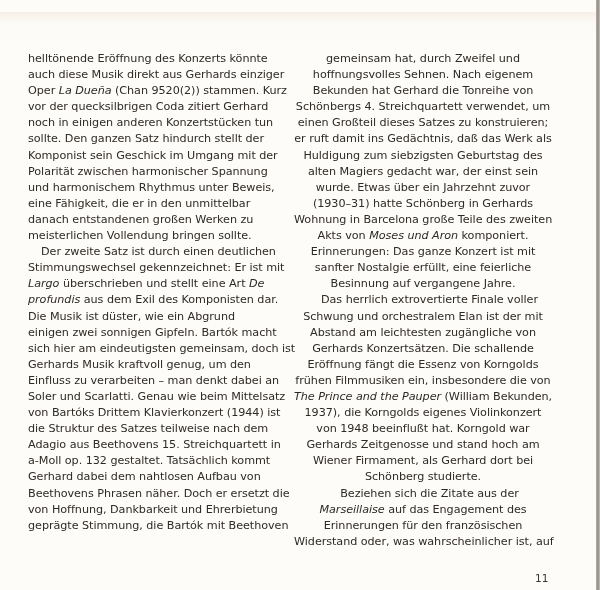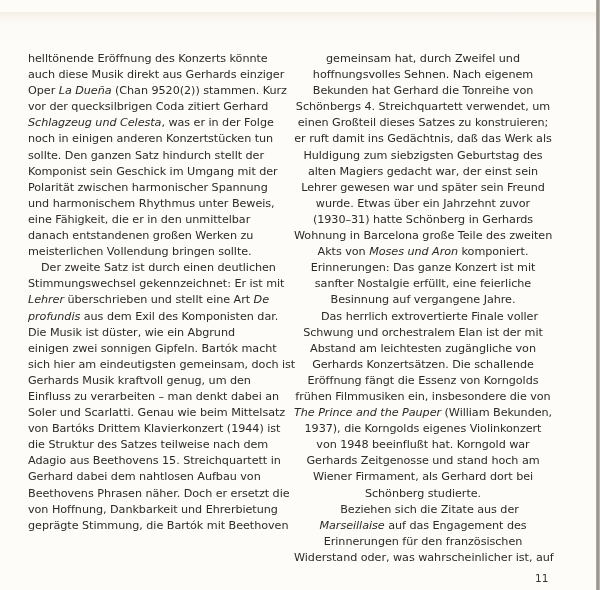--- a/index.html
+++ b/index.html
@@ -36,57 +36,56 @@
   </style>
 </head>
 <body>
 
 <div class="page">
   <div class="column col-left">
       <span class="line"><span>helltönende Eröffnung des Konzerts könnte</span></span>
       <span class="line"><span>auch diese Musik direkt aus Gerhards einziger</span></span>
       <span class="line"><span>Oper </span><i>La Dueña</i><span> (Chan 9520(2)) stammen. Kurz</span></span>
       <span class="line"><span>vor der quecksilbrigen Coda zitiert Gerhard</span></span>
-      <span class="line"><i>Schlagzeug und Celesta</i><span>, was er in der Folge</span></span>
       <span class="line"><span>noch in einigen anderen Konzertstücken tun</span></span>
       <span class="line"><span>sollte. Den ganzen Satz hindurch stellt der</span></span>
       <span class="line"><span>Komponist sein Geschick im Umgang mit der</span></span>
       <span class="line"><span>Polarität zwischen harmonischer Spannung</span></span>
       <span class="line"><span>und harmonischem Rhythmus unter Beweis,</span></span>
       <span class="line"><span>eine Fähigkeit, die er in den unmittelbar</span></span>
       <span class="line"><span>danach entstandenen großen Werken zu</span></span>
       <span class="line"><span>meisterlichen Vollendung bringen sollte.</span></span>
       <span class="line indent"><span>Der zweite Satz ist durch einen deutlichen</span></span>
       <span class="line"><span>Stimmungswechsel gekennzeichnet: Er ist mit</span></span>
-      <span class="line"><i>Lehrer</i><span> überschrieben und stellt eine Art </span><i>De</i></span>
+      <span class="line"><i>Largo</i><span> überschrieben und stellt eine Art </span><i>De</i></span>
       <span class="line"><i>profundis</i><span> aus dem Exil des Komponisten dar.</span></span>
       <span class="line"><span>Die Musik ist düster, wie ein Abgrund</span></span>
       <span class="line"><span>einigen zwei sonnigen Gipfeln. Bartók macht</span></span>
       <span class="line"><span>sich hier am eindeutigsten gemeinsam, doch ist</span></span>
       <span class="line"><span>Gerhards Musik kraftvoll genug, um den</span></span>
       <span class="line"><span>Einfluss zu verarbeiten – man denkt dabei an</span></span>
       <span class="line"><span>Soler und Scarlatti. Genau wie beim Mittelsatz</span></span>
       <span class="line"><span>von Bartóks Drittem Klavierkonzert (1944) ist</span></span>
       <span class="line"><span>die Struktur des Satzes teilweise nach dem</span></span>
       <span class="line"><span>Adagio aus Beethovens 15. Streichquartett in</span></span>
+      <span class="line"><span>a-Moll op. 132 gestaltet. Tatsächlich kommt</span></span>
       <span class="line"><span>Gerhard dabei dem nahtlosen Aufbau von</span></span>
       <span class="line"><span>Beethovens Phrasen näher. Doch er ersetzt die</span></span>
       <span class="line"><span>von Hoffnung, Dankbarkeit und Ehrerbietung</span></span>
       <span class="line"><span>geprägte Stimmung, die Bartók mit Beethoven</span></span>
     </div>
   <div class="column col-right">
       <span class="line"><span>gemeinsam hat, durch Zweifel und</span></span>
       <span class="line"><span>hoffnungsvolles Sehnen. Nach eigenem</span></span>
       <span class="line"><span>Bekunden hat Gerhard die Tonreihe von</span></span>
       <span class="line"><span>Schönbergs 4. Streichquartett verwendet, um</span></span>
       <span class="line"><span>einen Großteil dieses Satzes zu konstruieren;</span></span>
       <span class="line"><span>er ruft damit ins Gedächtnis, daß das Werk als</span></span>
       <span class="line"><span>Huldigung zum siebzigsten Geburtstag des</span></span>
       <span class="line"><span>alten Magiers gedacht war, der einst sein</span></span>
-      <span class="line"><span>Lehrer gewesen war und später sein Freund</span></span>
       <span class="line"><span>wurde. Etwas über ein Jahrzehnt zuvor</span></span>
       <span class="line"><span>(1930–31) hatte Schönberg in Gerhards</span></span>
       <span class="line"><span>Wohnung in Barcelona große Teile des zweiten</span></span>
       <span class="line"><span>Akts von </span><i>Moses und Aron</i><span> komponiert.</span></span>
       <span class="line"><span>Erinnerungen: Das ganze Konzert ist mit</span></span>
       <span class="line"><span>sanfter Nostalgie erfüllt, eine feierliche</span></span>
       <span class="line"><span>Besinnung auf vergangene Jahre.</span></span>
       <span class="line indent"><span>Das herrlich extrovertierte Finale voller</span></span>
       <span class="line"><span>Schwung und orchestralem Elan ist der mit</span></span>
       <span class="line"><span>Abstand am leichtesten zugängliche von</span></span>

